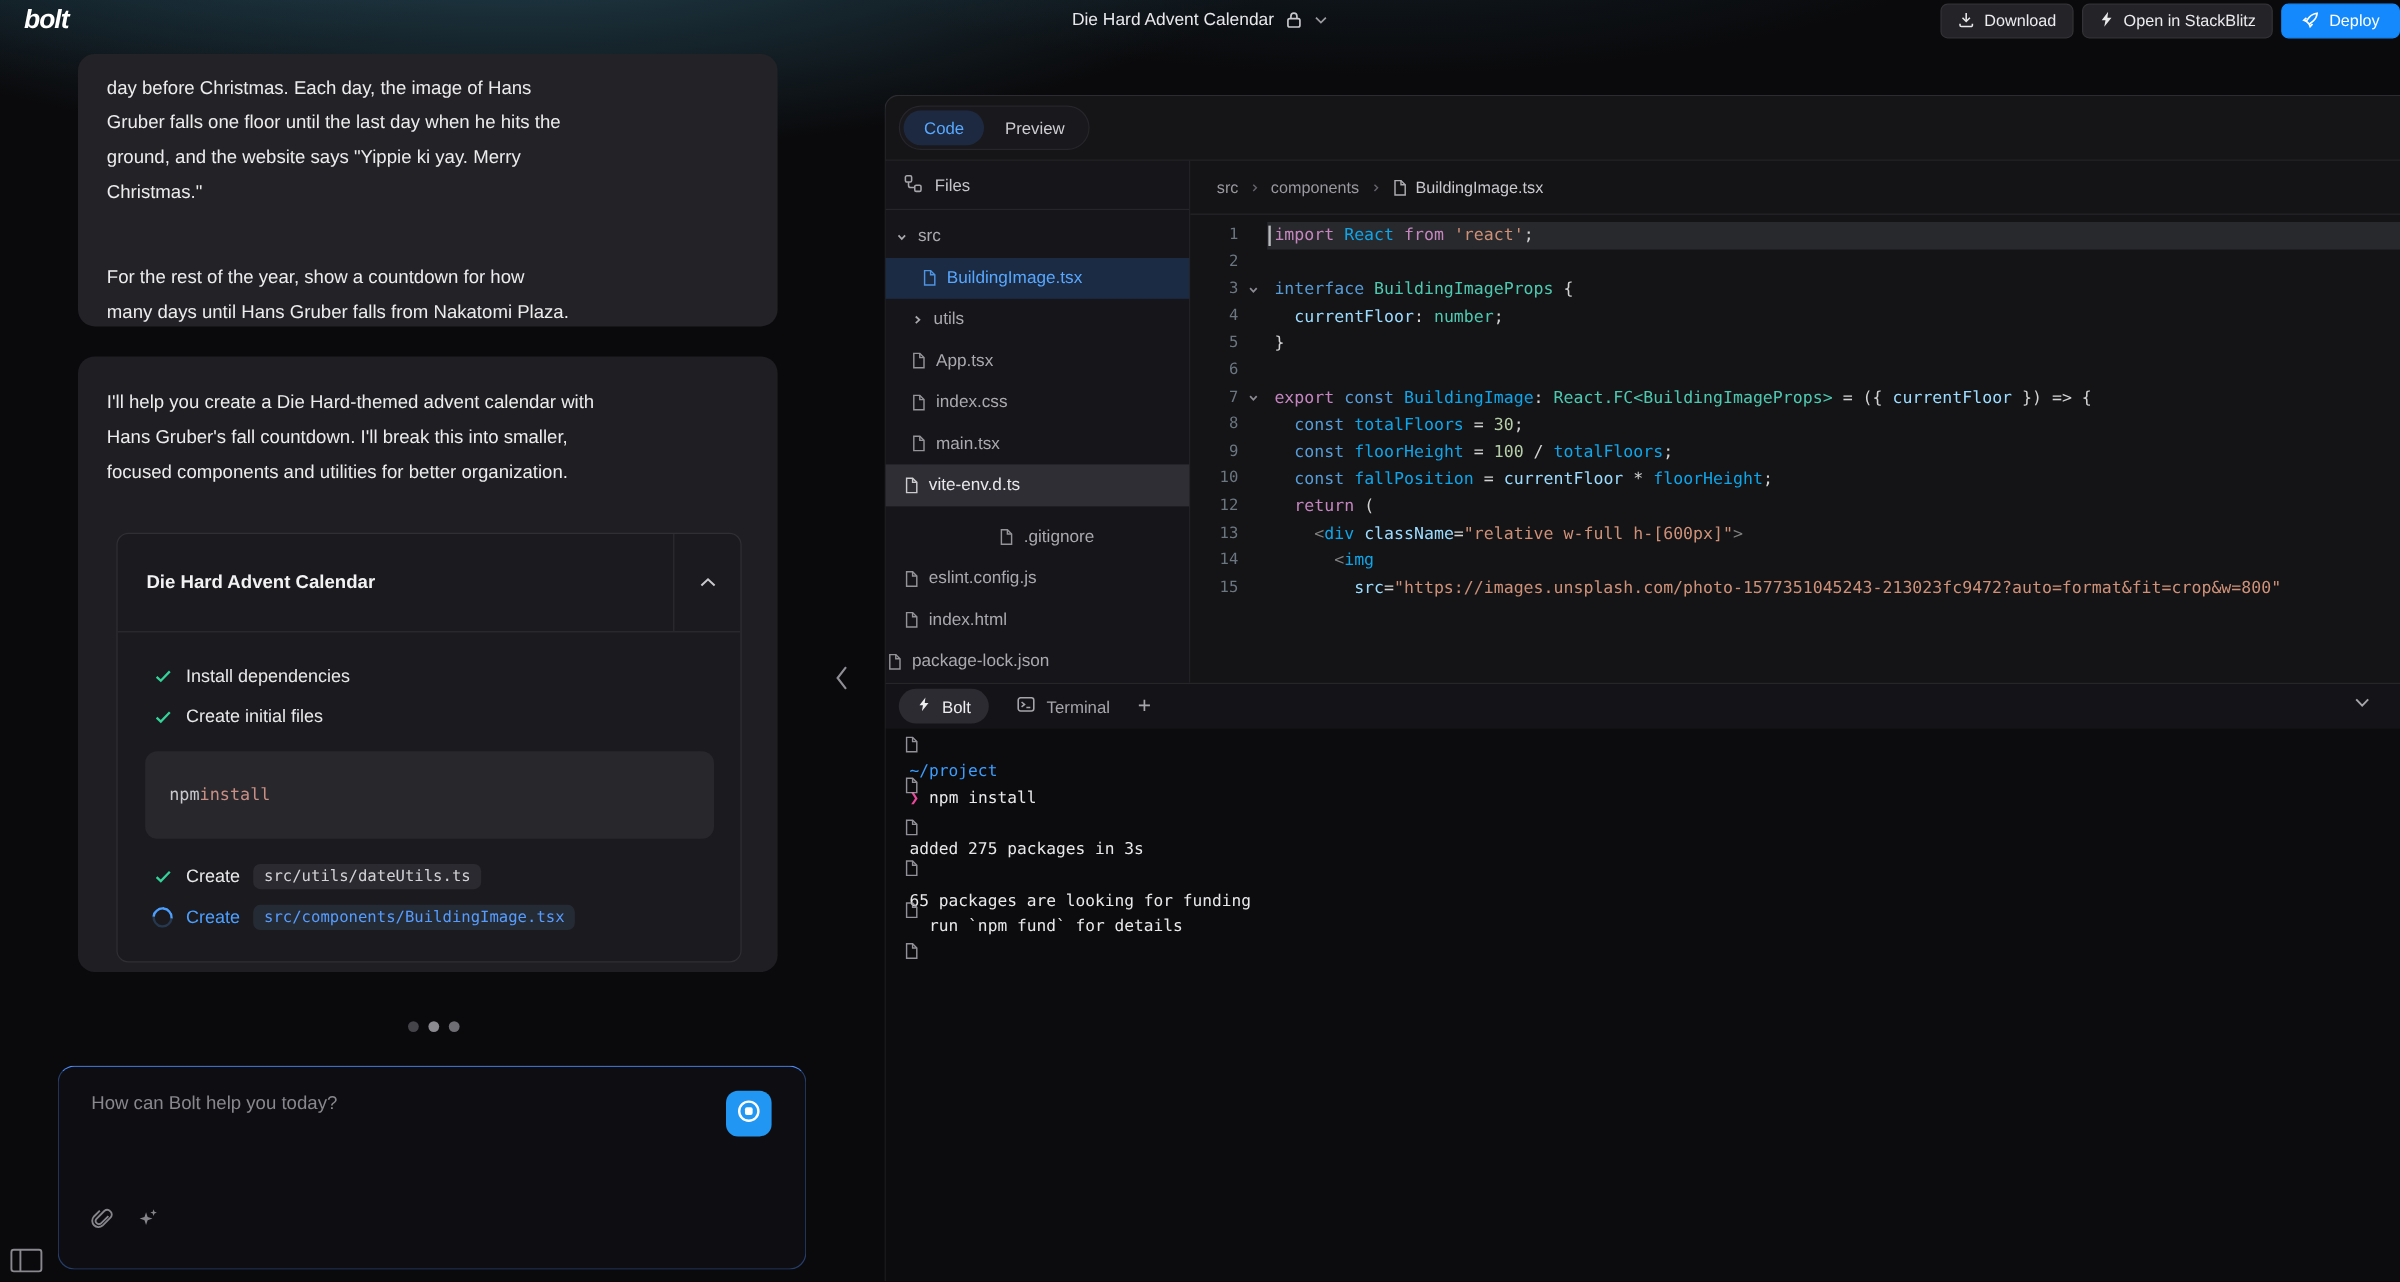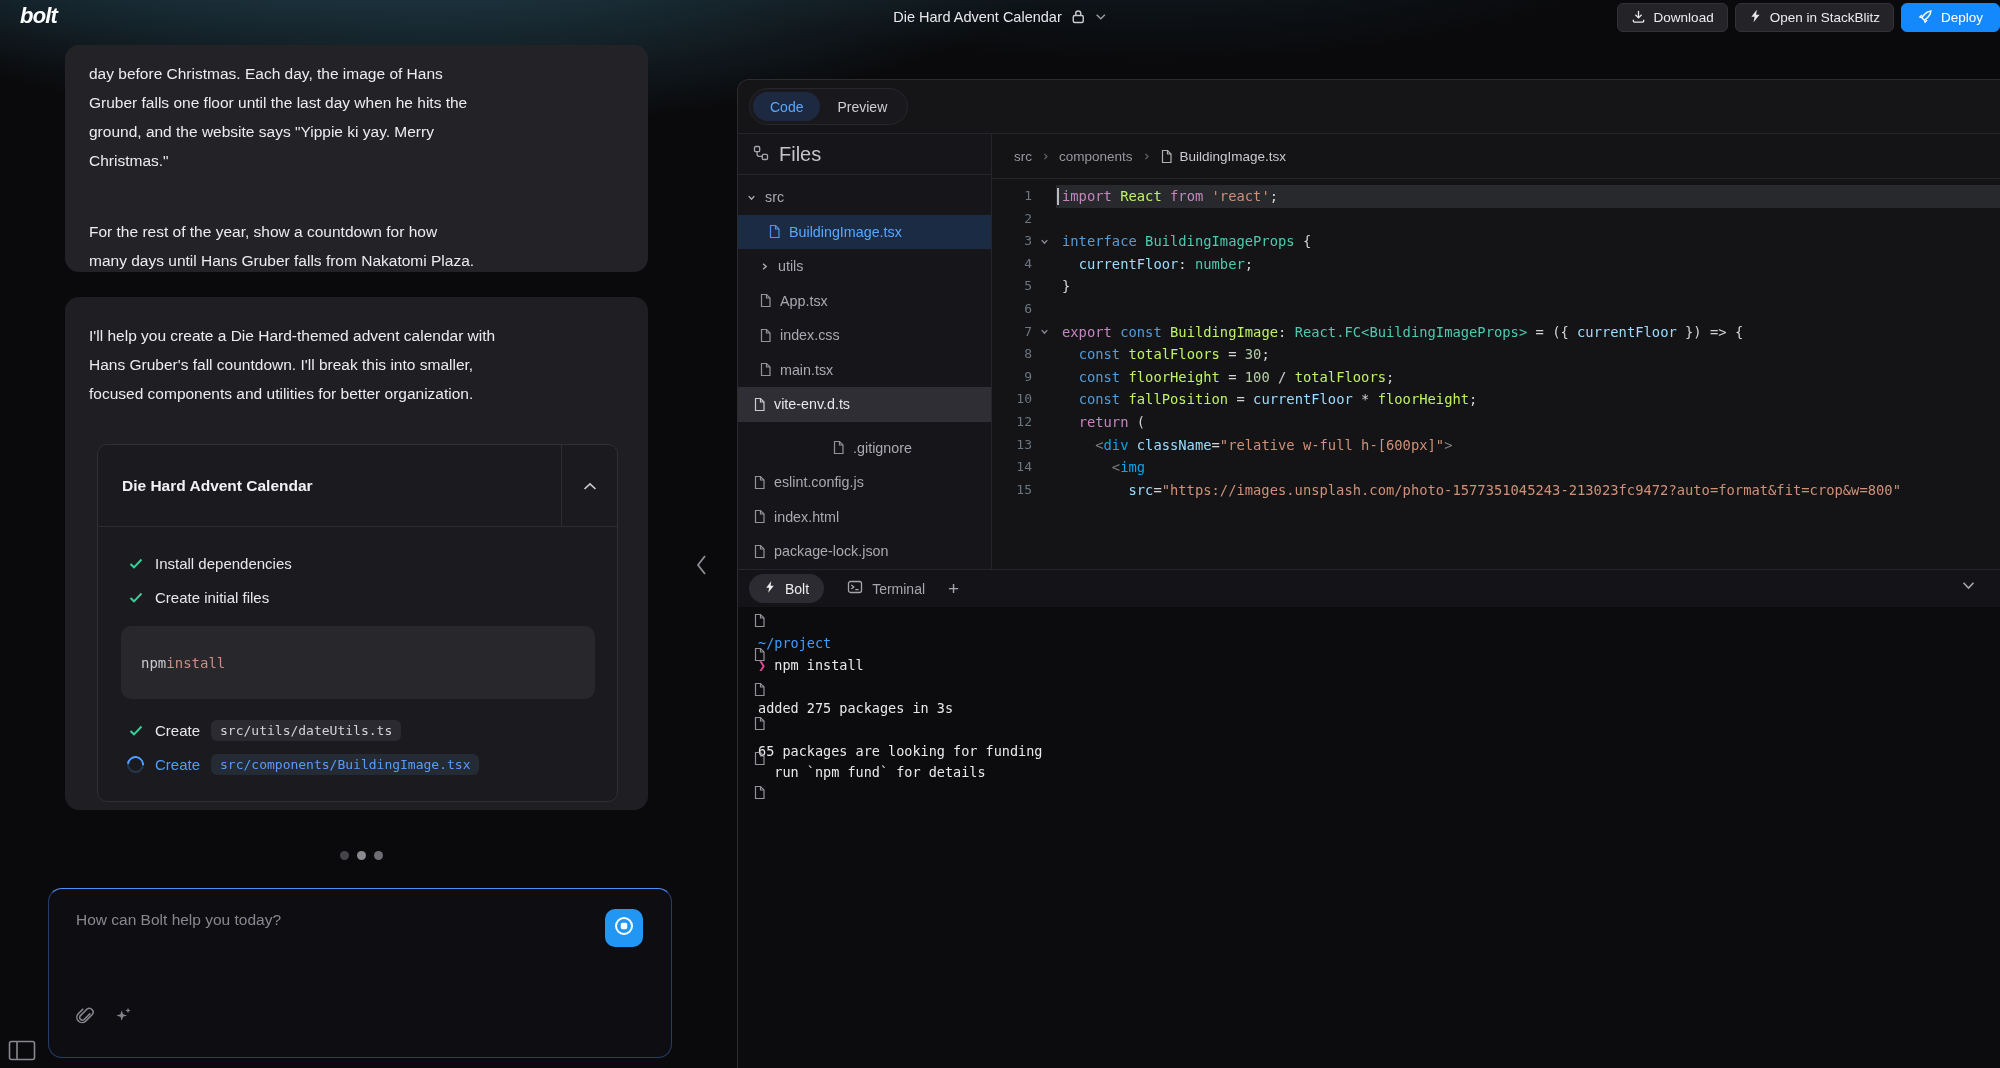--- a/index.html
+++ b/index.html
@@ -50,42 +50,42 @@
   .corner-toggle{position:absolute;left:8px;top:1040px;color:#88888E;cursor:pointer;}
   
   .workbench{position:absolute;left:737px;top:79px;width:1263px;height:989px;background:#151518;border:1px solid #2B2B30;border-right:none;border-bottom:none;border-top-left-radius:12px;box-sizing:border-box;display:flex;flex-direction:column;}
   .wb-header{height:53px;flex:none;display:flex;align-items:center;padding-left:11px;}
   .seg{display:flex;align-items:center;background:#19191D;border:1px solid #26262B;border-radius:19px;padding:3px;}
   .seg .seg-item{height:29px;display:flex;align-items:center;padding:0 17px;border-radius:15px;font-size:14px;color:#CDCDD2;cursor:pointer;}
   .seg .seg-item.active{background:rgba(59,130,246,.16);color:#58A8FF;}
   .wb-body{flex:1;display:flex;border-top:1px solid #26262A;min-height:0;}
   
   .tree{width:253px;flex:none;border-right:1px solid #26262A;display:flex;flex-direction:column;background:#16161A;}
-  .tree-head{height:40px;flex:none;display:flex;align-items:center;gap:10px;padding-left:15px;color:#C4C4C9;font-size:20px;border-bottom:1px solid #26262A;}
+  .tree-head{height:40px;flex:none;display:flex;align-items:center;gap:10px;padding-left:15px;color:#C4C4C9;font-size:14px;border-bottom:1px solid #26262A;}
   .tree-items{padding-top:5px;}
   .tree-row{height:34.5px;display:flex;align-items:center;gap:8px;font-size:14.3px;color:#A9A9AF;cursor:pointer;box-sizing:border-box;}
   .tree-row svg{flex:none;}
   .tree-row.selected{background:rgba(47,107,196,.25);color:#57A7FF;}
   .tree-row.highlight{background:#2E2E34;color:#E8E8EB;}
   .tree-row.gap{margin-top:9px;justify-content:center;}
   
   .editor-col{flex:1;display:flex;flex-direction:column;min-width:0;background:#141417;}
   .breadcrumb{height:44px;flex:none;display:flex;align-items:center;gap:9px;padding-left:22px;font-size:13.5px;color:#98989E;border-bottom:1px solid #26262A;}
   .breadcrumb .sep{color:#63636A;display:flex;}
   .breadcrumb .bc-file{display:flex;align-items:center;gap:7px;color:#C9C9CE;}
   .breadcrumb .bc-seg{cursor:pointer;}
   .code-area{flex:1;padding-top:6px;overflow:hidden;font-family:"DejaVu Sans Mono",monospace;}
   .code-line{display:flex;height:22.6px;line-height:22.6px;font-size:13.8px;}
   .code-line .num{width:40px;flex:none;text-align:right;color:#6B7680;font-size:13px;}
   .code-line .fold{width:24px;flex:none;display:flex;align-items:center;justify-content:center;color:#8B8B92;cursor:pointer;}
   .code-line .lc{flex:1;white-space:pre;position:relative;padding-left:6px;}
   .code-line.hl .lc{background:#28292C;}
   .code-line.hl .lc:before{content:"";position:absolute;left:1px;top:3px;bottom:3px;width:2px;background:#B9B9BE;}
   .tk-kw1{color:#C586C0}.tk-kw2{color:#569CD6}.tk-type{color:#4EC9B0}.tk-var{color:#9CDCFE}
-  .tk-decl{color:#bef264}.tk-num{color:#B5CEA8}.tk-str{color:#CE9178}.tk-pun{color:#D4D4D4}
+  .tk-decl{color:#0ea5e9}.tk-num{color:#B5CEA8}.tk-str{color:#CE9178}.tk-pun{color:#D4D4D4}
   .tk-tag{color:#0ea5e9}.tk-brk{color:#808080}
   
   .term-tabs{height:37px;flex:none;display:flex;align-items:center;border-top:1px solid #26262A;padding-left:11px;position:relative;background:#141418;}
   .term-pill{height:29px;display:flex;align-items:center;gap:9px;padding:0 15px;background:#2B2B31;border-radius:15px;color:#EDEDEF;font-size:14px;cursor:pointer;}
   .term-tab{display:flex;align-items:center;gap:9px;margin-left:23px;color:#A5A5AB;font-size:14px;cursor:pointer;}
   .term-add{margin-left:23px;color:#A5A5AB;font-size:19px;cursor:pointer;line-height:1;}
   .term-caret{position:absolute;right:25px;top:11px;color:#A5A5AB;cursor:pointer;display:flex;}
   .term-out{flex:1;background:#0C0C0F;padding:26px 0 0 20px;font-family:"DejaVu Sans Mono",monospace;font-size:13.5px;line-height:21.5px;white-space:pre;}
   .tk-path{color:#3B9EFF}.tk-prompt{color:#EC4899}.tk-plain{color:#E9E9EB}
 </style>
@@ -339,21 +339,21 @@
             </div>
             <div class="tree-row" style="padding-left: 15px;">
               <span style="display: flex;">
                 <svg width="13" height="15" viewBox="0 0 13 15" fill="none" stroke="currentColor" stroke-width="1.2" opacity="0.85">
                   <path d="M2.5 1.5h5L11 5v8.5H2.5z"></path>
                   <path d="M7.5 1.5V5H11"></path>
                 </svg>
               </span>
               <span>index.html</span>
             </div>
-            <div class="tree-row" style="padding-left: 15px; text-align: right;">
+            <div class="tree-row" style="padding-left: 1px; text-align: right;">
               <span style="display: flex;">
                 <svg width="13" height="15" viewBox="0 0 13 15" fill="none" stroke="currentColor" stroke-width="1.2" opacity="0.85">
                   <path d="M2.5 1.5h5L11 5v8.5H2.5z"></path>
                   <path d="M7.5 1.5V5H11"></path>
                 </svg>
               </span>
               <span>package-lock.json</span>
             </div>
             <div class="tree-row" style="padding-left: 15px;">
               <span style="display: flex;">

